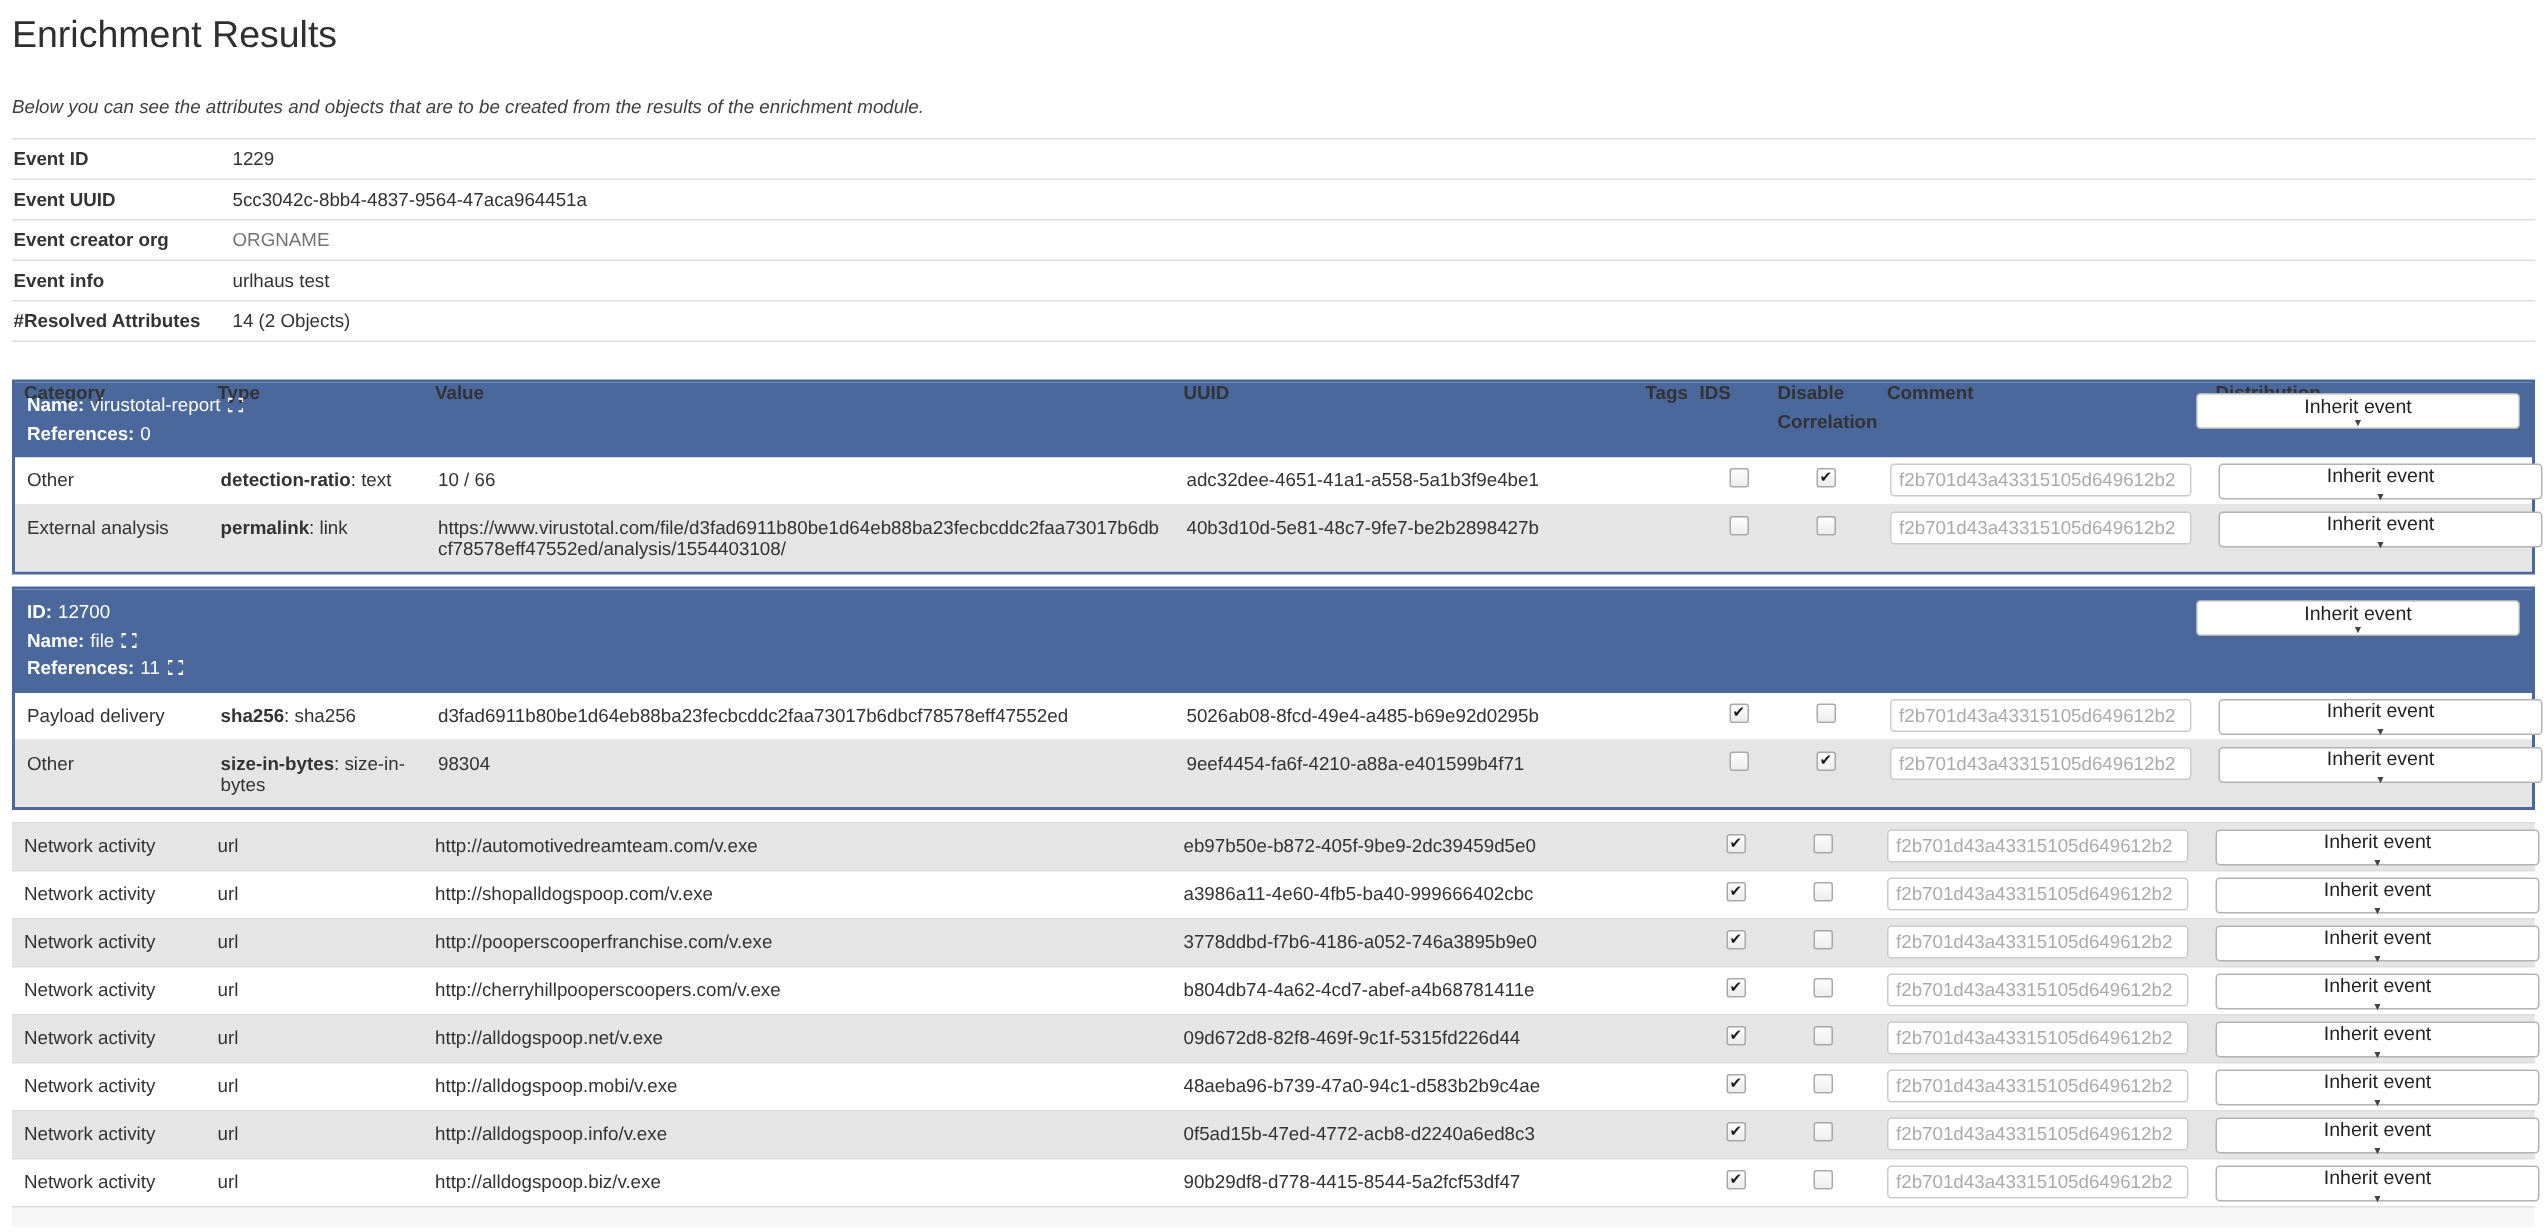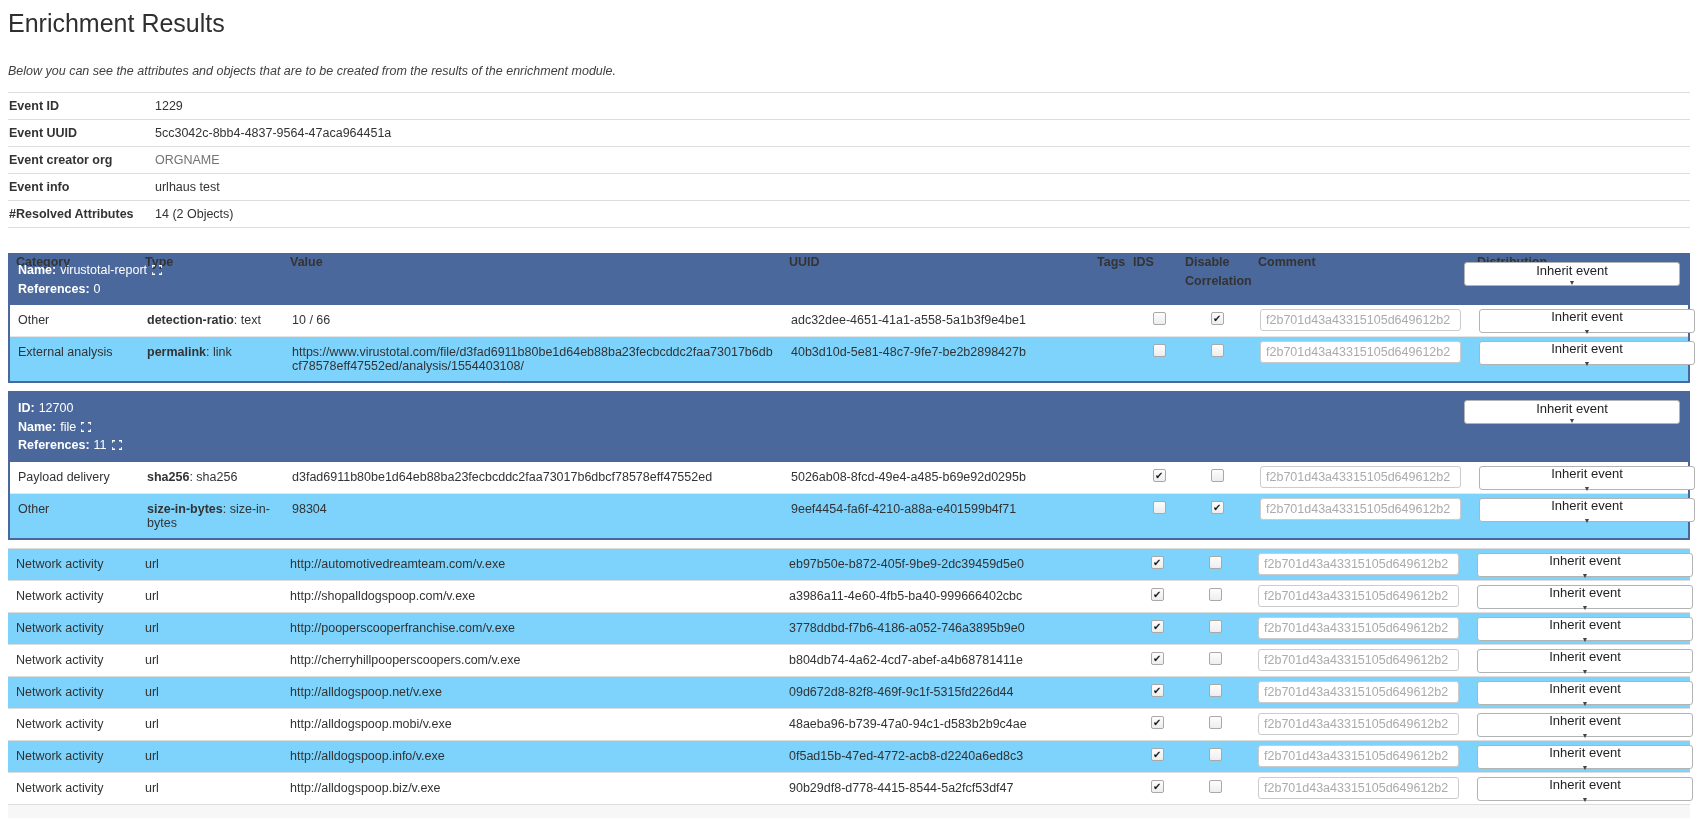--- a/index.html
+++ b/index.html
@@ -26,21 +26,21 @@
   
   .object-box { border: 2px solid #4a689b; margin-bottom: 8px; background: #fff; }
   .object-header { background: #4a689b; color: #fff; padding: 6px 8px 7px 8px; display: flex; justify-content: space-between; align-items: flex-start; }
   .oh-line { font-size: 12.5px; line-height: 18.5px; display: flex; align-items: center; }
   .oh-line b { font-weight: bold; margin-right: 4px; }
   .expand-icon { display: inline-block; margin-left: 5px; line-height: 0; }
   .oh-select-wrap { padding-top: 1px; padding-right: 0px; }
 
   
   .attr-row { background: #fff; border-top: 1px solid #e6e6e6; }
-  .attr-row.stripe { background: #7dd3fc; }
+  .attr-row.stripe { background: #e5e5e5; }
   .attr-row:first-child { border-top: none; }
   .cell { font-size: 12.5px; padding: 8px 8px; line-height: 14px; }
   .cell .rel { font-weight: bold; }
   .c-val { word-break: break-all; }
   .ctl { padding: 4px 8px 2px 8px; }
   .c-ids { padding-left: 26px; padding-top: 7px; }
   .c-dis { padding-left: 32px; padding-top: 7px; }
 
   
   .checkbox { display: inline-block; width: 13px; height: 13px; border: 1px solid #a9a9a9; border-radius: 2px;

